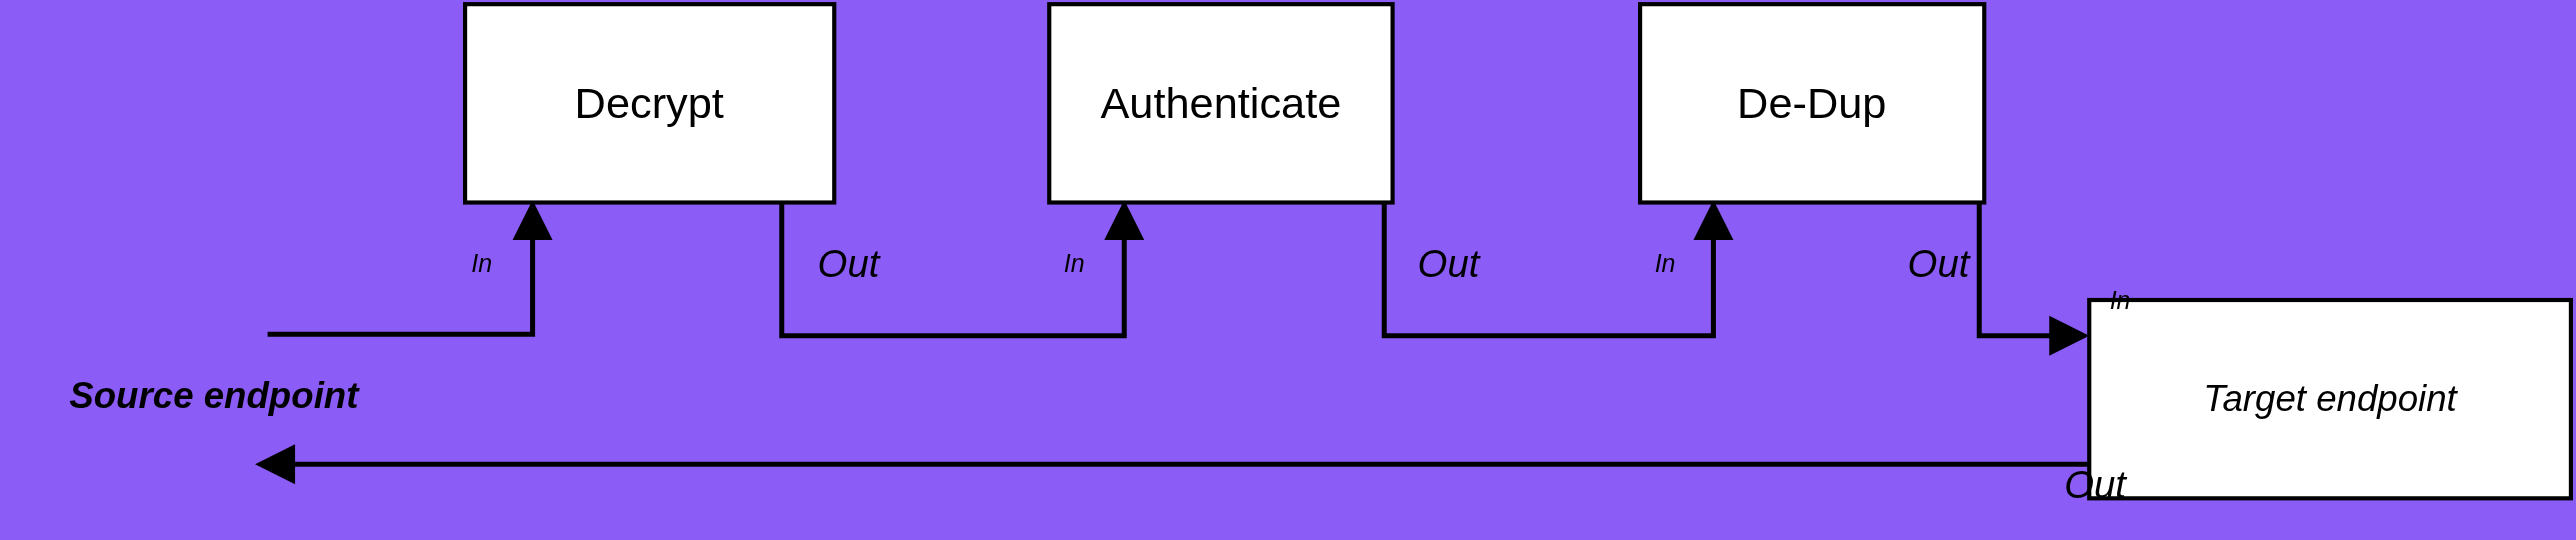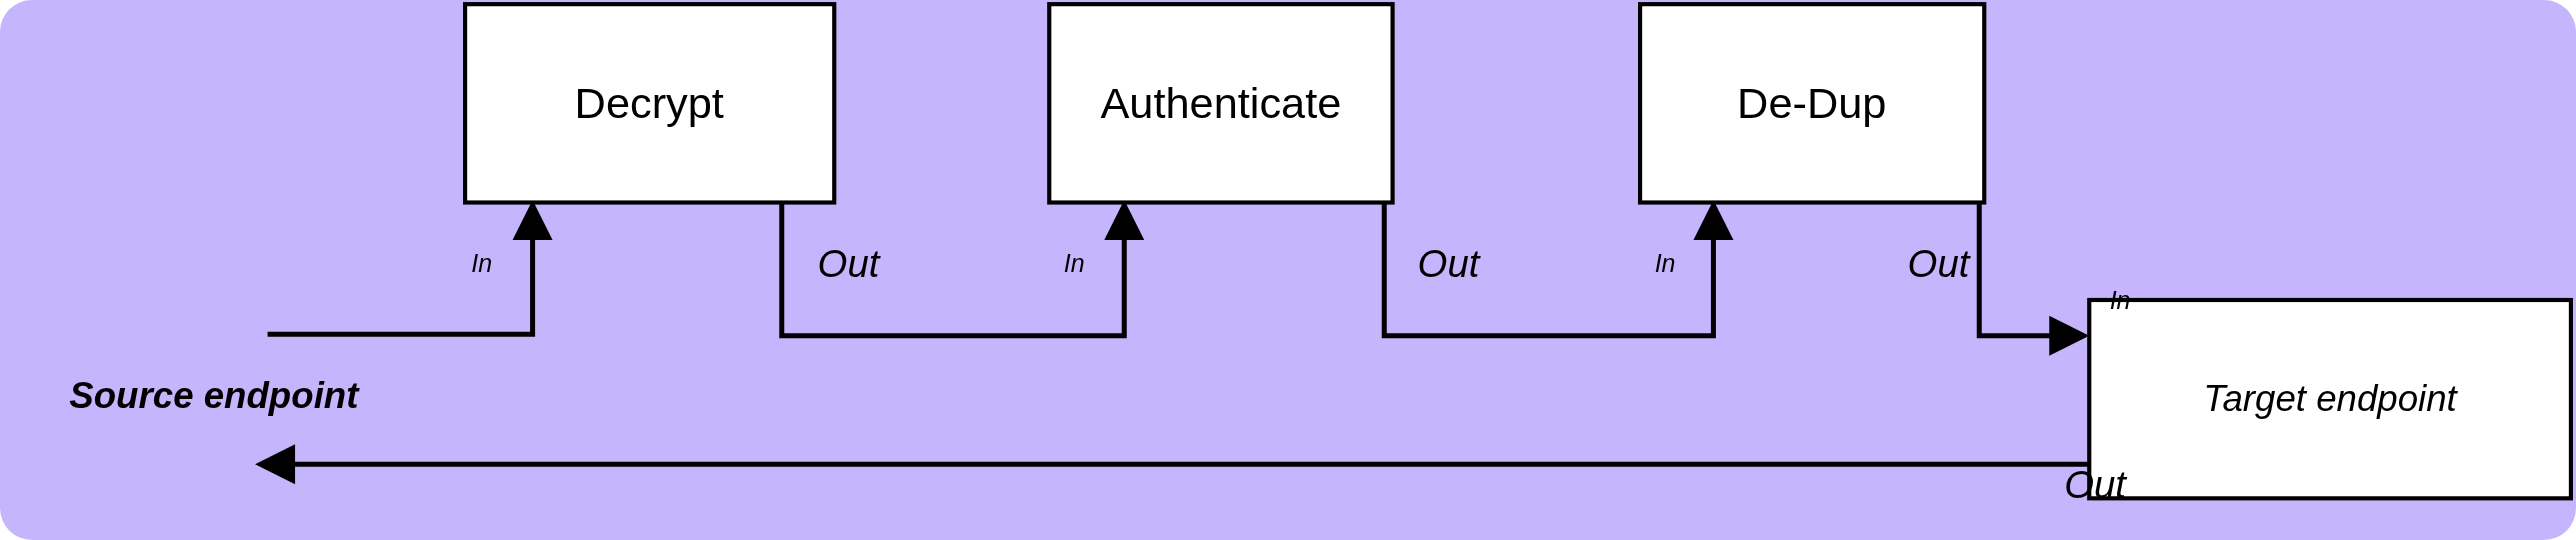--- a/index.html
+++ b/index.html
@@ -10,22 +10,21 @@
   body {
     width: 2576px;
     height: 540px;
     font-family: "Liberation Sans", sans-serif;
     overflow: hidden;
   }
   #diagram-root {
     position: relative;
     width: 2576px;
     height: 540px;
-    background: #c4b5fd;
-    border-radius: 32px;
+    background: #8b5cf6;
   }
   svg#flow-svg {
     position: absolute;
     top: 0;
     left: 0;
     width: 2576px;
     height: 540px;
     display: block;
   }
   .box-rect {

